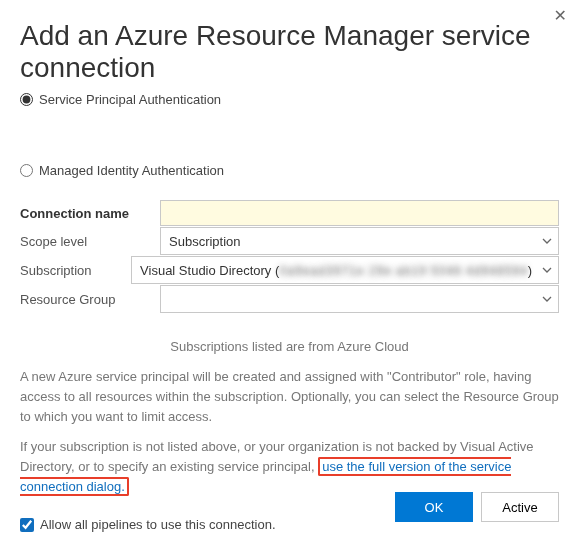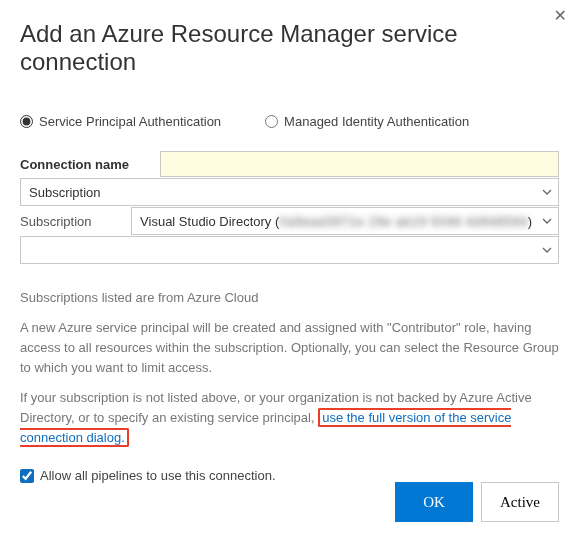--- a/index.html
+++ b/index.html
@@ -16,30 +16,31 @@
     .close-x {
       position: absolute;
       top: 8px;
       right: 12px;
       font-size: 16px;
       color: #666;
       cursor: pointer;
       line-height: 1;
     }
     h1 {
-      font-size: 24px;
+      font-size: 28px;
       font-weight: 300;
       color: #333;
       margin-top: 8px;
-      margin-bottom: 38px;
+      margin-bottom: 8px;
     }
     .radio-row {
       display: flex;
-      gap: 44px;
+      gap: 56px;
       margin-bottom: 22px;
+      flex-direction: column;
     }
     .radio-opt {
       display: flex;
       align-items: center;
       gap: 6px;
       cursor: pointer;
       color: #444;
     }
     .radio-opt input[type="radio"] {
       width: 13px;
@@ -94,20 +95,21 @@
       right: 6px;
       top: 50%;
       transform: translateY(-50%);
       pointer-events: none;
     }
     .chevron svg { display: block; }
     .info-text {
       color: #777;
       margin-top: 24px;
       line-height: 1.5;
+      text-align: center;
     }
     .para {
       color: #777;
       margin-top: 10px;
       line-height: 1.55;
     }
     .link {
       color: #106ebe;
       cursor: pointer;
     }
@@ -130,23 +132,23 @@
     }
     .button-row {
       position: absolute;
       bottom: 16px;
       right: 20px;
       display: flex;
       gap: 8px;
     }
     .btn {
       min-width: 78px;
-      height: 40px;
-      font-family: Liberation Serif, serif;
-      font-size: 15px;
+      height: 30px;
+      font-family: Liberation Sans, sans-serif;
+      font-size: 13px;
       border: 1px solid #c8c8c8;
       background: #fff;
       cursor: pointer;
     }
     .btn.primary {
       background: #0078d4;
       border-color: #0078d4;
       color: #fff;
     }
   </style>
@@ -169,20 +171,21 @@
 </div>
 
 <div class="form-row">
   <div class="form-label bold">Connection name</div>
   <div class="form-input-wrap">
     <input type="text" class="text-input" value="" style="">
   </div>
 </div>
 
 <div class="form-row">
+  <div class="form-label">Scope level</div>
   <div class="form-input-wrap">
     <div class="select-wrap">
       <div class="select-box">
         <span>Subscription</span>
       </div>
       <span class="chevron">
         <svg width="12" height="12" viewBox="0 0 12 12">
             <path d="M2 4 L6 8 L10 4" stroke="#666" stroke-width="1.3" fill="none"></path>
           </svg>
       </span>
@@ -202,40 +205,41 @@
       <span class="chevron">
         <svg width="12" height="12" viewBox="0 0 12 12">
             <path d="M2 4 L6 8 L10 4" stroke="#666" stroke-width="1.3" fill="none"></path>
           </svg>
       </span>
     </div>
   </div>
 </div>
 
 <div class="form-row">
+  <div class="form-label">Resource Group</div>
   <div class="form-input-wrap">
     <div class="select-wrap">
       <div class="select-box">
         <span></span>
       </div>
       <span class="chevron">
         <svg width="12" height="12" viewBox="0 0 12 12">
             <path d="M2 4 L6 8 L10 4" stroke="#666" stroke-width="1.3" fill="none"></path>
           </svg>
       </span>
     </div>
   </div>
 </div>
 
 <div class="info-text">Subscriptions listed are from Azure Cloud</div>
 
 <div class="para">A new Azure service principal will be created and assigned with "Contributor" role, having access to all resources within the subscription. Optionally, you can select the Resource Group to which you want to limit access.</div>
 
 <div class="para">
-  <span>If your subscription is not listed above, or your organization is not backed by Azure Active Directory, or to specify an existing service principal, </span><span class="link link-highlight">use the full version of the service connection dialog.</span>
+  <span>If your subscription is not listed above, or your organization is not backed by Visual Active Directory, or to specify an existing service principal, </span><span class="link link-highlight">use the full version of the service connection dialog.</span>
 </div>
 
 <label class="checkbox-row">
   <input type="checkbox" checked="" style="">
   <span>Allow all pipelines to use this connection.</span>
 </label>
 
 <div class="button-row">
   <button class="btn primary">OK</button>
   <button class="btn">Active</button>

